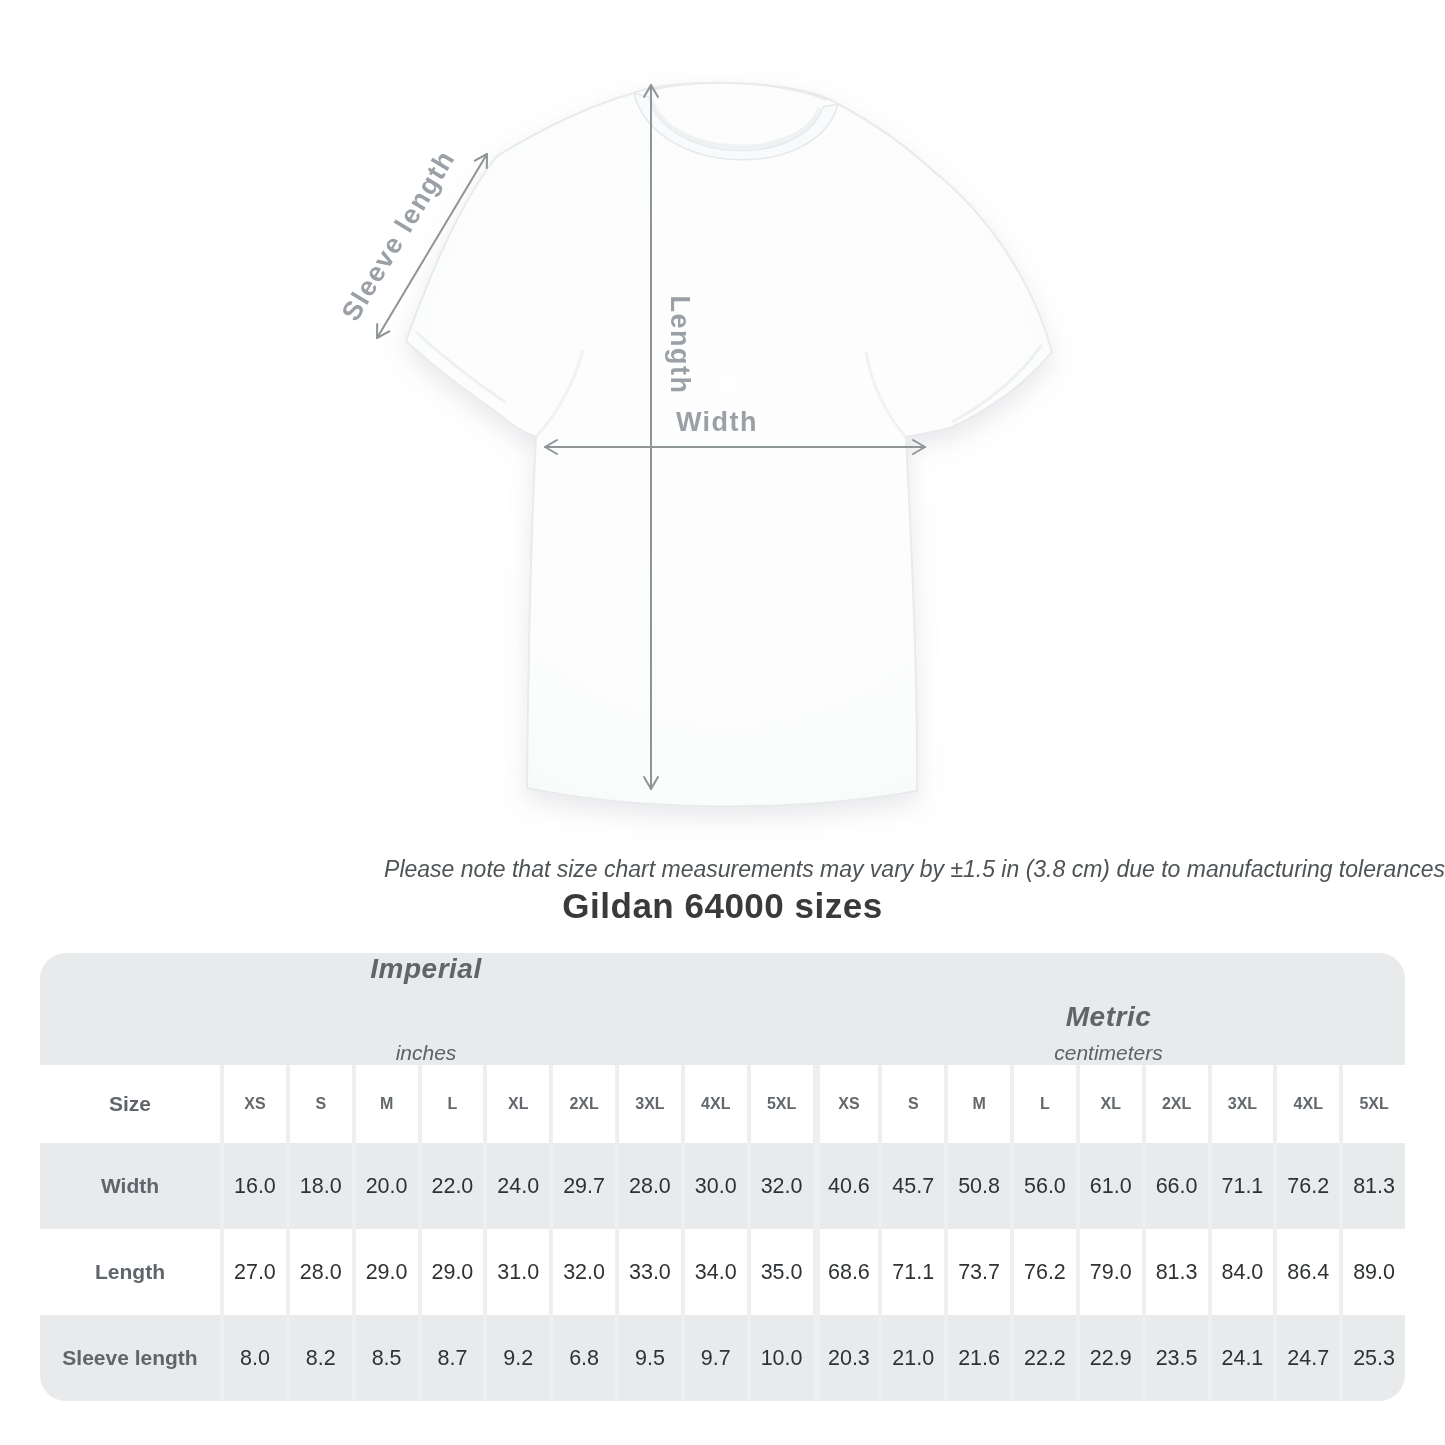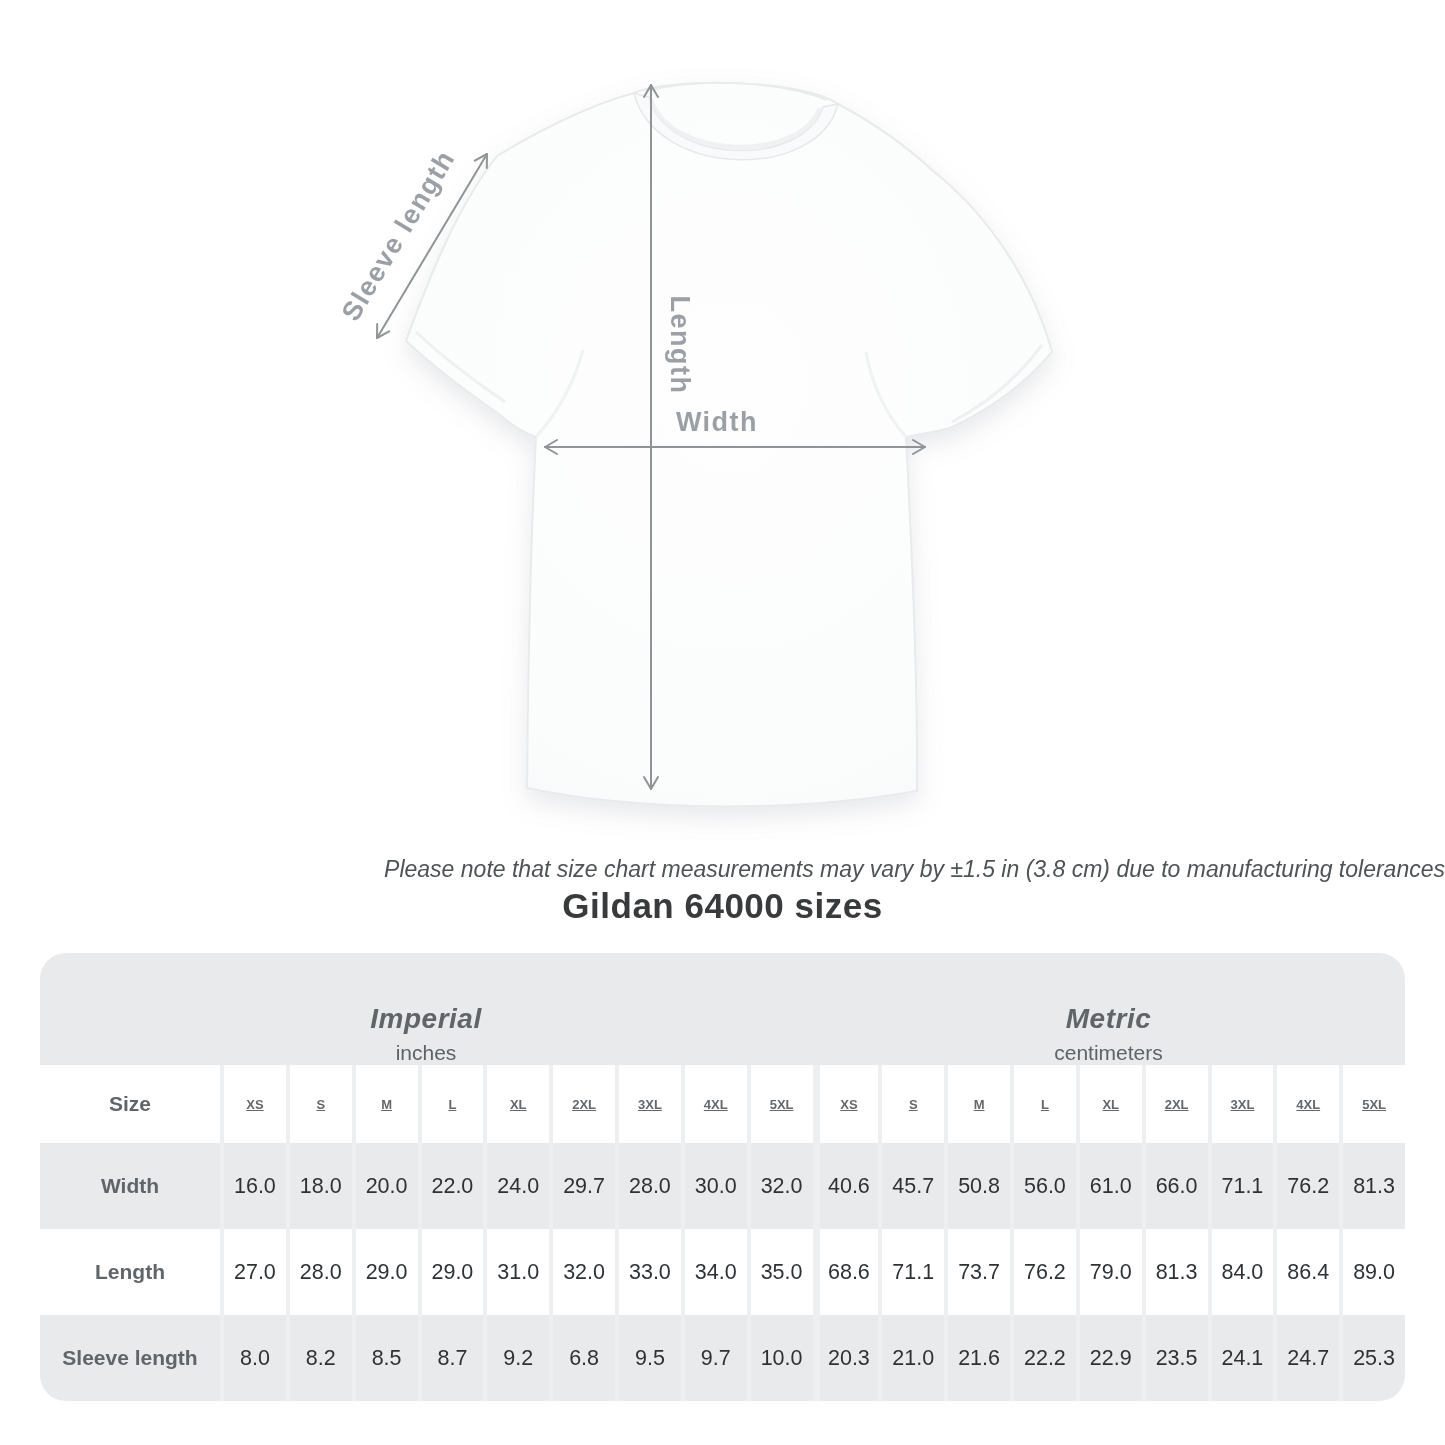--- a/index.html
+++ b/index.html
@@ -22,40 +22,40 @@
     font-size:23px;font-style:italic;color:#4e5356;
   }
   
   .table-card{
     position:absolute;left:40px;top:953px;width:1365px;height:448px;
     border-radius:26px;overflow:hidden;background:#ffffff;
   }
   .group-header{
     display:flex;height:112px;background:#e9eaeb;
   }
-  .ghalf{display:flex;flex-direction:column;align-items:center;justify-content:flex-end;gap:6px;}
+  .ghalf{display:flex;flex-direction:column;align-items:center;justify-content:space-between;gap:6px;}
   .ghalf.imperial{width:772px;}
-  .ghalf.metric{flex:1;}
+  .ghalf.metric{flex:1;margin-top:48px;}
   .gname{font-size:28px;font-weight:bold;font-style:italic;color:#5f6569;letter-spacing:.5px;}
-  .gunit{font-size:21px;color:#5d6366;}
+  .gunit{font-size:21px;font-style:italic;color:#5d6366;}
   .size-grid{
     display:grid;height:256px;
     grid-template-columns:180px repeat(18,1fr);
     grid-template-rows:78px 86px 86px 86px;
   }
   .c{
     display:flex;align-items:center;justify-content:center;
     background:#ffffff;border-left:4px solid #edeff1;
     font-size:21.5px;color:#2e3235;box-sizing:border-box;
   }
   .c.first{border-left:none;}
   .c.gap{border-left-width:7px;}
   .c.shade{background:#e9eaeb;}
   .c.lab{font-weight:bold;color:#5f656a;font-size:21px;}
-  .c.head{font-weight:bold;color:#63686c;font-size:13px;text-decoration:underline;}
+  .c.head{font-weight:bold;color:#63686c;font-size:16px;}
 </style>
 </head>
 <body>
 
 <div class="shirt-wrap">
   <svg width="1445" height="840" viewBox="0 0 1445 840">
     <defs>
       <radialGradient id="shirtfill" cx="0.5" cy="0.42" r="0.75">
         <stop offset="0" stop-color="#fefefe"></stop>
         <stop offset="0.75" stop-color="#fbfcfc"></stop>

